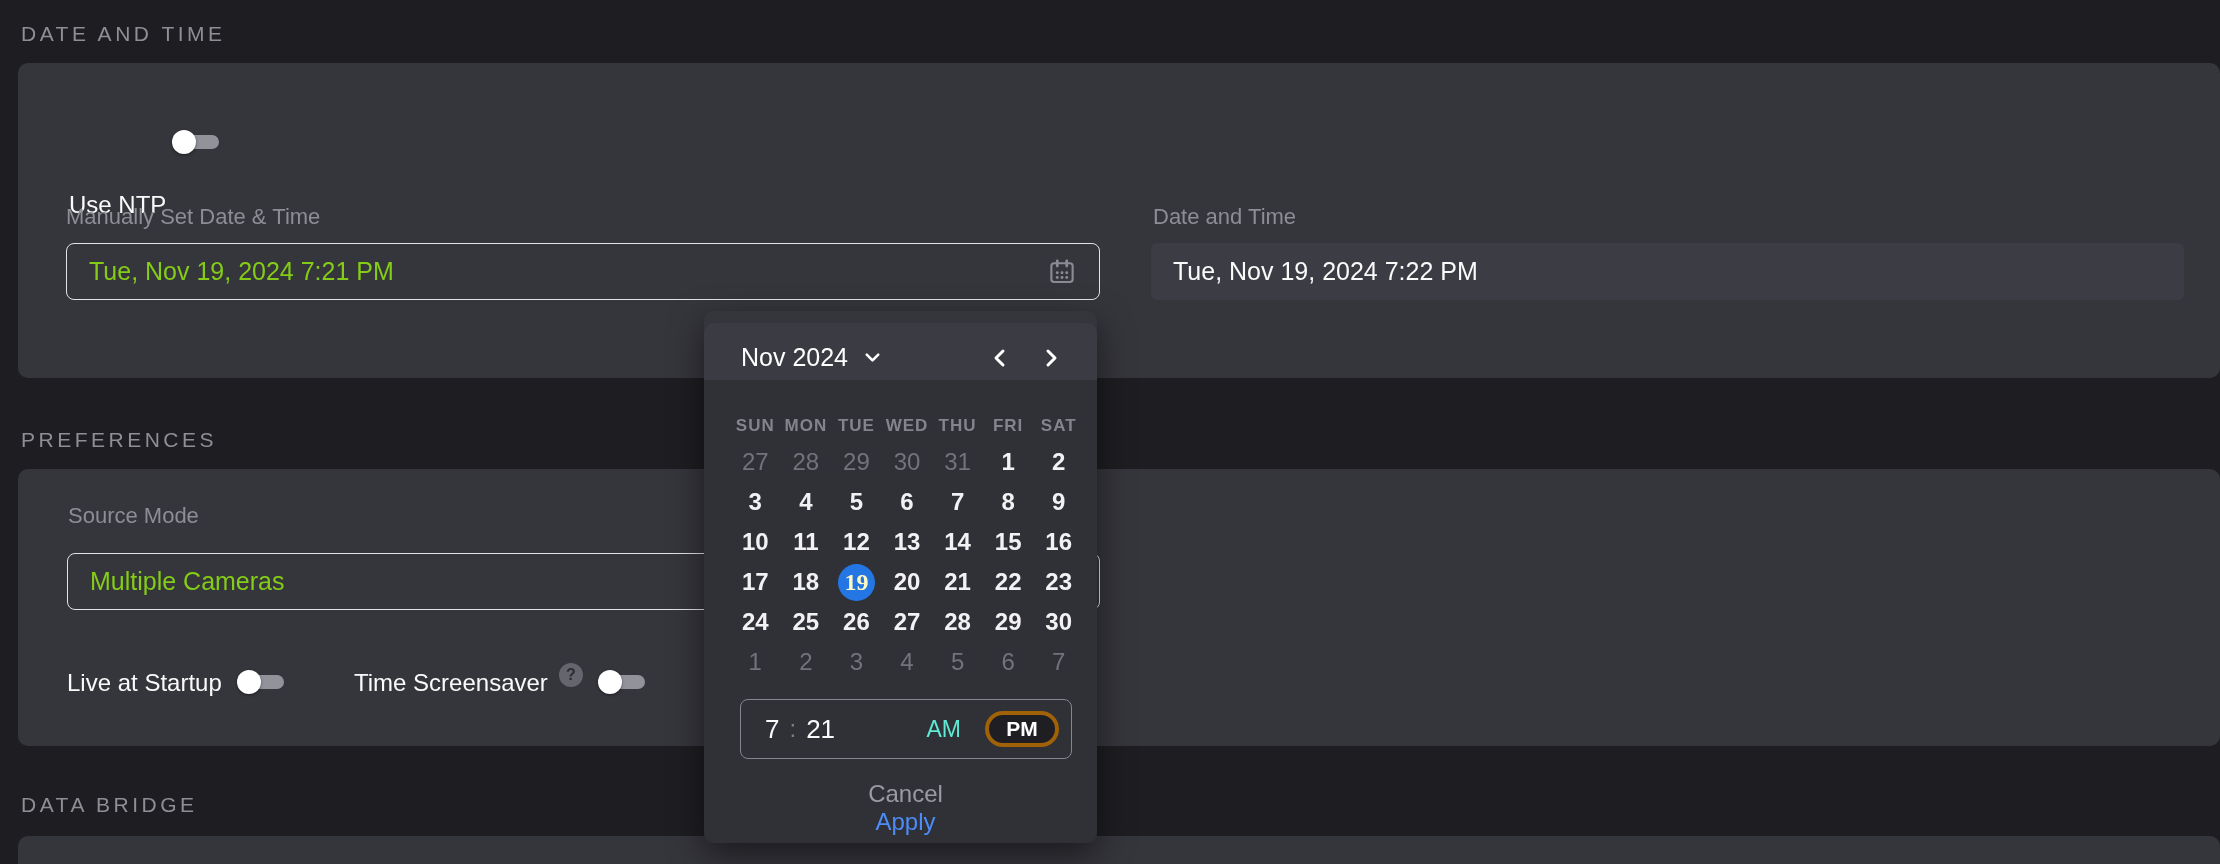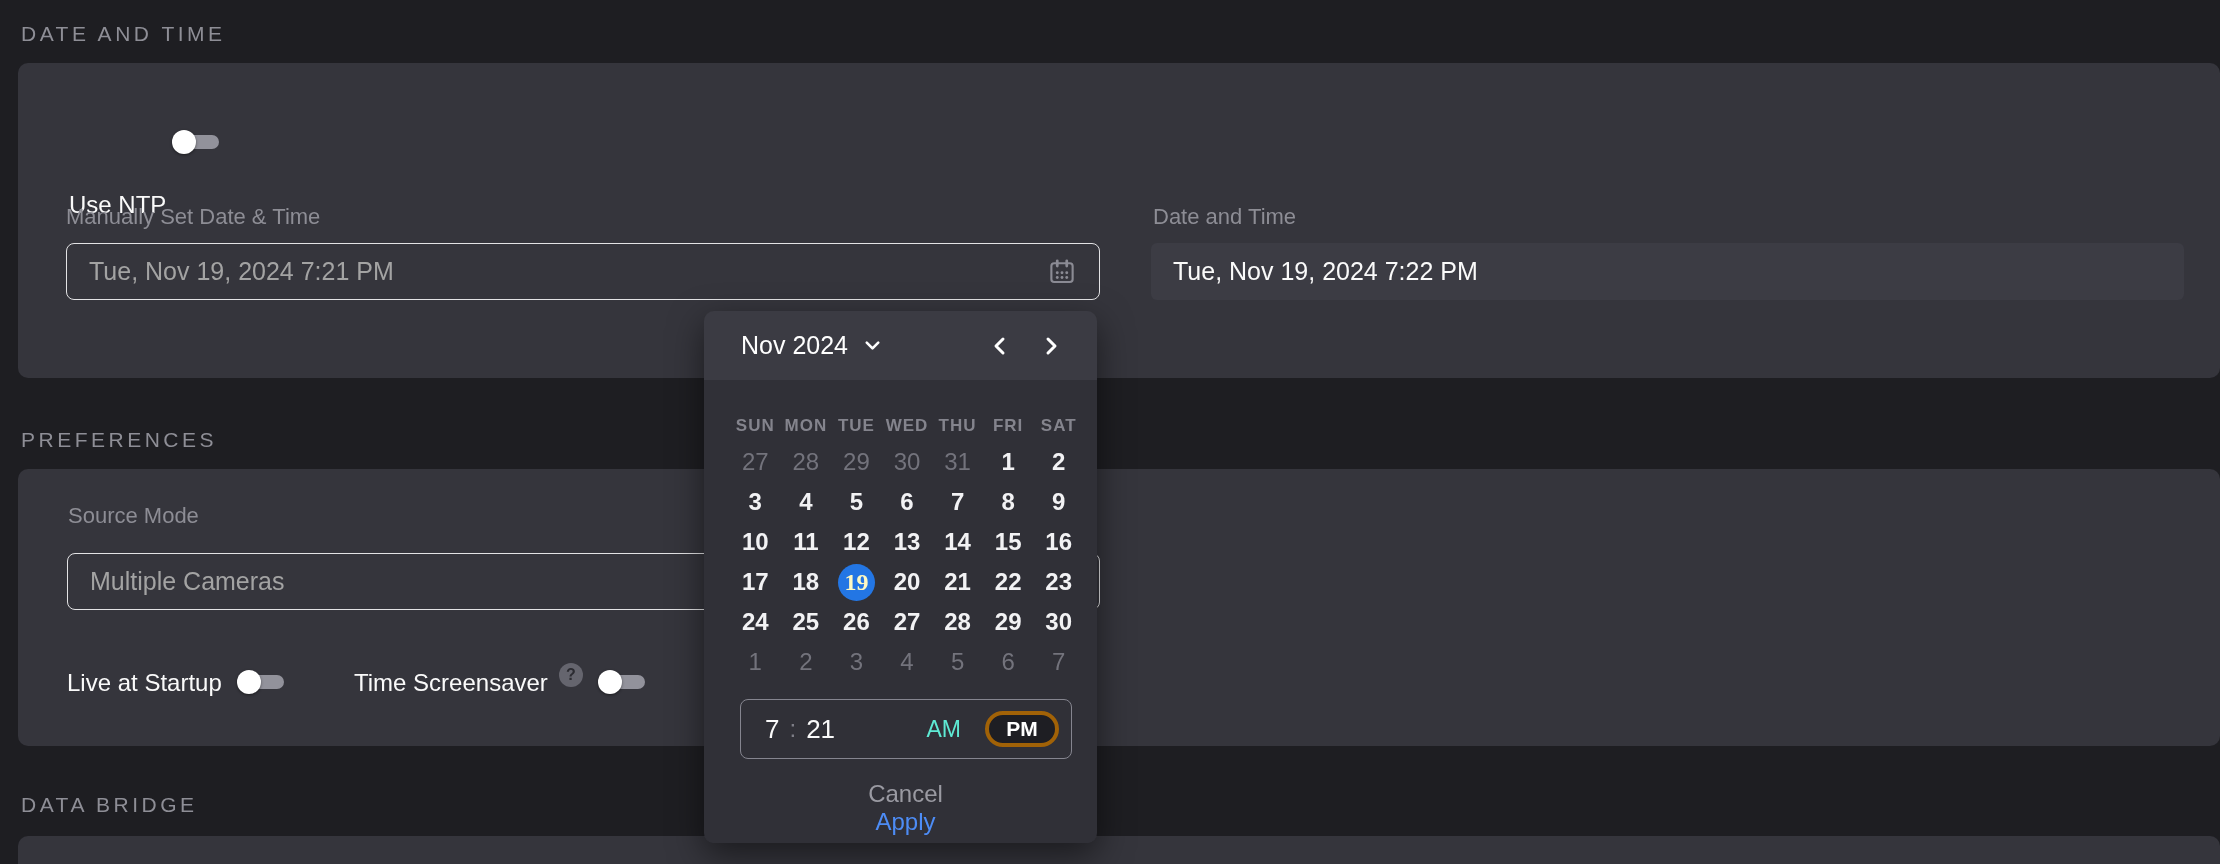--- a/index.html
+++ b/index.html
@@ -37,21 +37,21 @@
   .toggle { position:absolute; width:44px; height:14px; border-radius:7px; background:#92929b; }
   .toggle .knob {
     position:absolute; left:-3px; top:-5px; width:24px; height:24px;
     border-radius:50%; background:#ffffff; box-shadow:0 1px 3px rgba(0,0,0,.45);
   }
 
   .text-input {
     position:absolute; height:57px;
     border:1.5px solid #e3e3e5; border-radius:8px;
     display:flex; align-items:center; padding:0 22px;
-    color:#a3a3a3; font-size:25px;
+    color:#84cc16; font-size:25px;
   }
   .text-input .cal-ic { margin-left:auto; display:flex; }
 
   .value-box {
     position:absolute; height:57px; background:#3c3c44; border-radius:6px;
     display:flex; align-items:center; padding:0 22px;
     color:#fafafa; font-size:25px;
   }
 
   .help-circle {
@@ -60,21 +60,21 @@
     display:flex; align-items:center; justify-content:center;
   }
 
   
   .popup {
     position:absolute; left:704px; top:311px; width:393px; height:532px;
     border-radius:10px; z-index:5;
     box-shadow:0 12px 34px rgba(0,0,0,.5);
   }
   .popup-header {
-    position:absolute; top:0; left:0; right:0; height:69px;
+    position:absolute; top:12px; left:0; right:0; height:69px;
     background:#3b3b43; border-radius:10px 10px 0 0;
     display:flex; align-items:center; padding:0 30px 0 37px;
   }
   .month-btn { display:flex; align-items:center; gap:13px; color:#ffffff; font-size:25px; font-weight:500; white-space:nowrap; }
   .month-nav { margin-left:auto; display:flex; gap:19px; }
   .month-nav button { width:32px; height:32px; display:flex; align-items:center; justify-content:center; }
 
   .popup-body {
     position:absolute; top:69px; left:0; right:0; bottom:0;
     background:#303037; border-radius:0 0 10px 10px;

